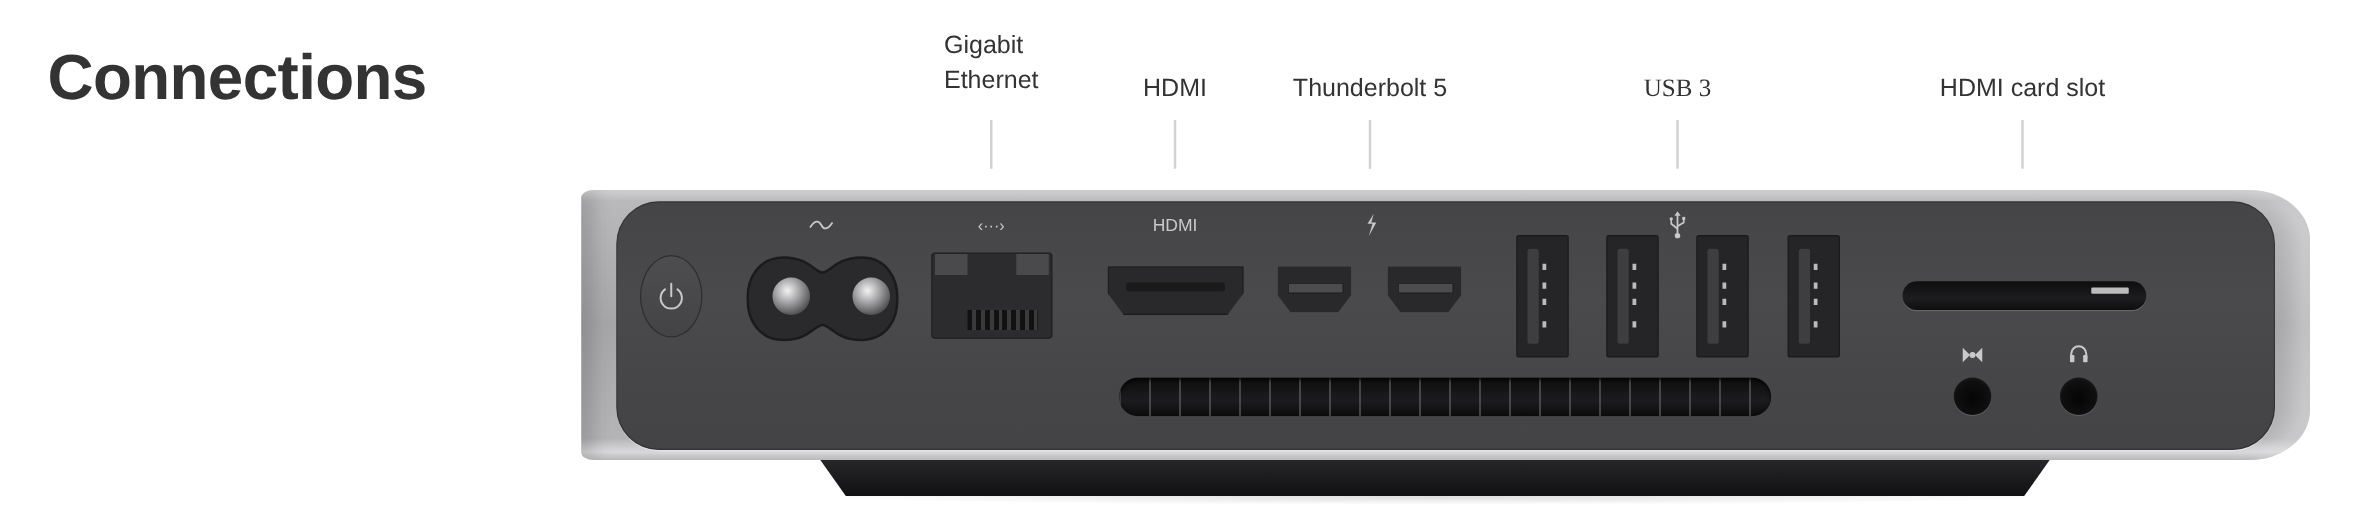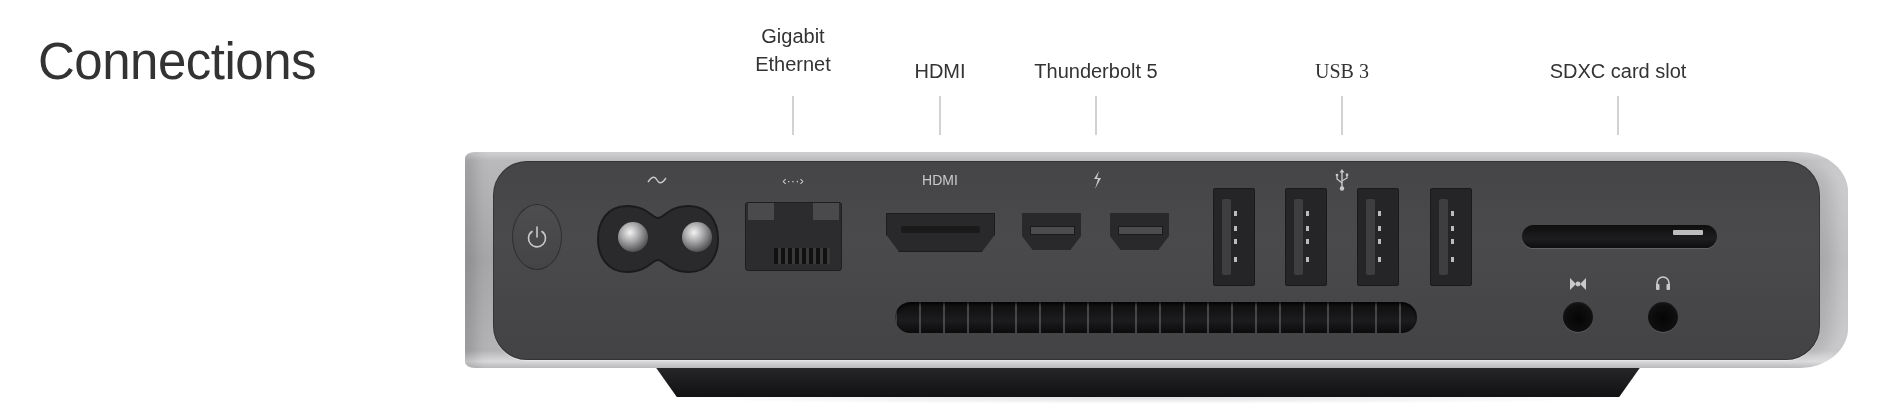--- a/index.html
+++ b/index.html
@@ -6,24 +6,24 @@
   body {
     width: 1884px; height: 410px; position: relative; overflow: hidden;
     background: #ffffff;
     font-family: "Liberation Sans", "DejaVu Sans", sans-serif;
   }
   .title {
     position: absolute; left: 38px; top: 30px;
     font-size: 51px; line-height: 64px; font-weight: 300; color: #333333;
     letter-spacing: -0.5px; margin: 0;
   }
-  .title span { display: block; }
+  .title span { display: block; font-weight: bold; }
   .label {
     position: absolute; transform: translateX(-50%);
-    font-size: 20px; line-height: 28px; color: #333333; text-align: center;
+    font-size: 20px; line-height: 28px; color: #333333; 
     white-space: nowrap;
   }
   .label span { display: block; }
   .leader {
     position: absolute; width: 2px; height: 39px; top: 96px;
     background: #d2d2d2; transform: translateX(-1px);
   }
 
   
   .foot {
@@ -150,21 +150,21 @@
   <span>Thunderbolt 5</span>
 </div>
 <div class="leader" style="left:1096px;"></div>
 
 <div class="label" style="left:1342px; top:57px;font-family:Liberation Serif, serif;">
   <span>USB 3</span>
 </div>
 <div class="leader" style="left:1342px;"></div>
 
 <div class="label" style="left:1618px; top:57px;">
-  <span>SDXC card slot</span>
+  <span>HDMI card slot</span>
 </div>
 <div class="leader" style="left:1618px;"></div>
 
 <div class="foot-shadow"></div>
 <div class="foot"></div>
 <div class="body-shell"></div>
 <div class="panel"></div>
 
 <div class="power-btn">
   <span>

